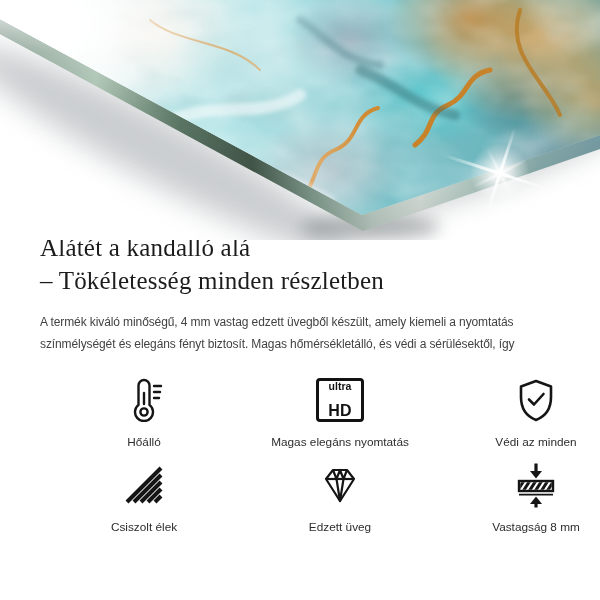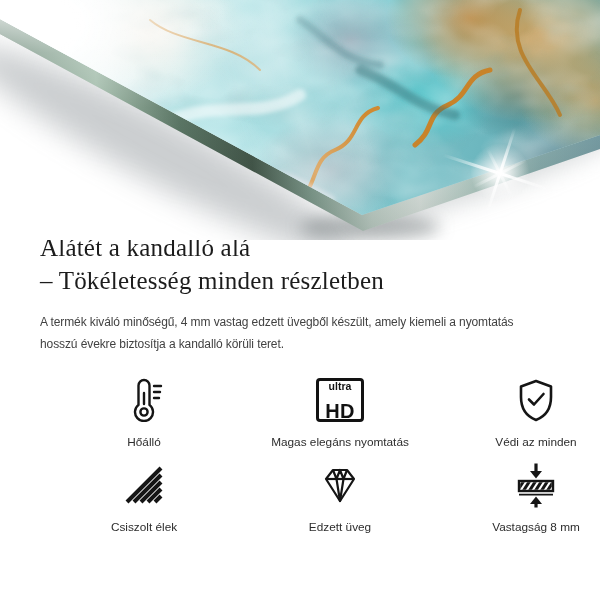--- a/index.html
+++ b/index.html
@@ -63,21 +63,21 @@
   
   .features{margin-top:22px;padding-left:6px;display:grid;
     grid-template-columns:196px 196px 196px;grid-auto-rows:auto;row-gap:12px;}
   .feature{display:flex;flex-direction:column;align-items:center;}
   .icon-box{height:46px;display:flex;align-items:center;justify-content:center;}
   .feature-label{margin-top:12px;font-size:11.8px;color:#2d2d2d;line-height:15px;text-align:center;}
 
   .hd-badge{width:42px;height:38px;border:3px solid #121212;border-radius:4px;
     display:flex;flex-direction:column;align-items:center;justify-content:space-between;color:#121212;}
   .hd-top{font-size:10.5px;font-weight:700;line-height:11px;}
-  .hd-bottom{font-size:20px;font-weight:800;line-height:16px;letter-spacing:0.3px;}
+  .hd-bottom{font-size:16px;font-weight:800;line-height:16px;letter-spacing:0.3px;}
 
   svg.icon{display:block;}
 </style>
 </head>
 <body>
 
 <div class="hero">
   <div class="shadow shadow-left"></div>
   <div class="shadow shadow-right"></div>
   <div class="shadow shadow-core"></div>
@@ -132,21 +132,21 @@
 </div>
 
 <div class="content">
   <h1>
     <span>Alátét a kandalló alá</span><br>
     <span>– Tökéletesség minden részletben</span>
   </h1>
 
   <div class="desc">
     <div>A termék kiváló minőségű, 4 mm vastag edzett üvegből készült, amely kiemeli a nyomtatás</div>
-    <div>hosszú évekre biztosítja a kandalló körüli teret.</div>
+    <div>színmélységét és elegáns fényt biztosít. Magas hőmérsékletálló, és védi a sérülésektől, így</div>
   </div>
 
   <div class="features">
 
     <div class="feature">
       <div class="icon-box">
         <svg class="icon" width="38" height="44" viewBox="0 0 38 44" fill="none" stroke="#151515" stroke-width="2.4">
           <path d="M13.5,26.9 L13.5,7.5 A5.5,5.5 0 0 1 24.5,7.5 L24.5,26.9 A9,9 0 1 1 13.5,26.9 Z"></path>
           <line x1="19" y1="15" x2="19" y2="26" stroke-linecap="round"></line>
           <circle cx="19" cy="34" r="3.6"></circle>

